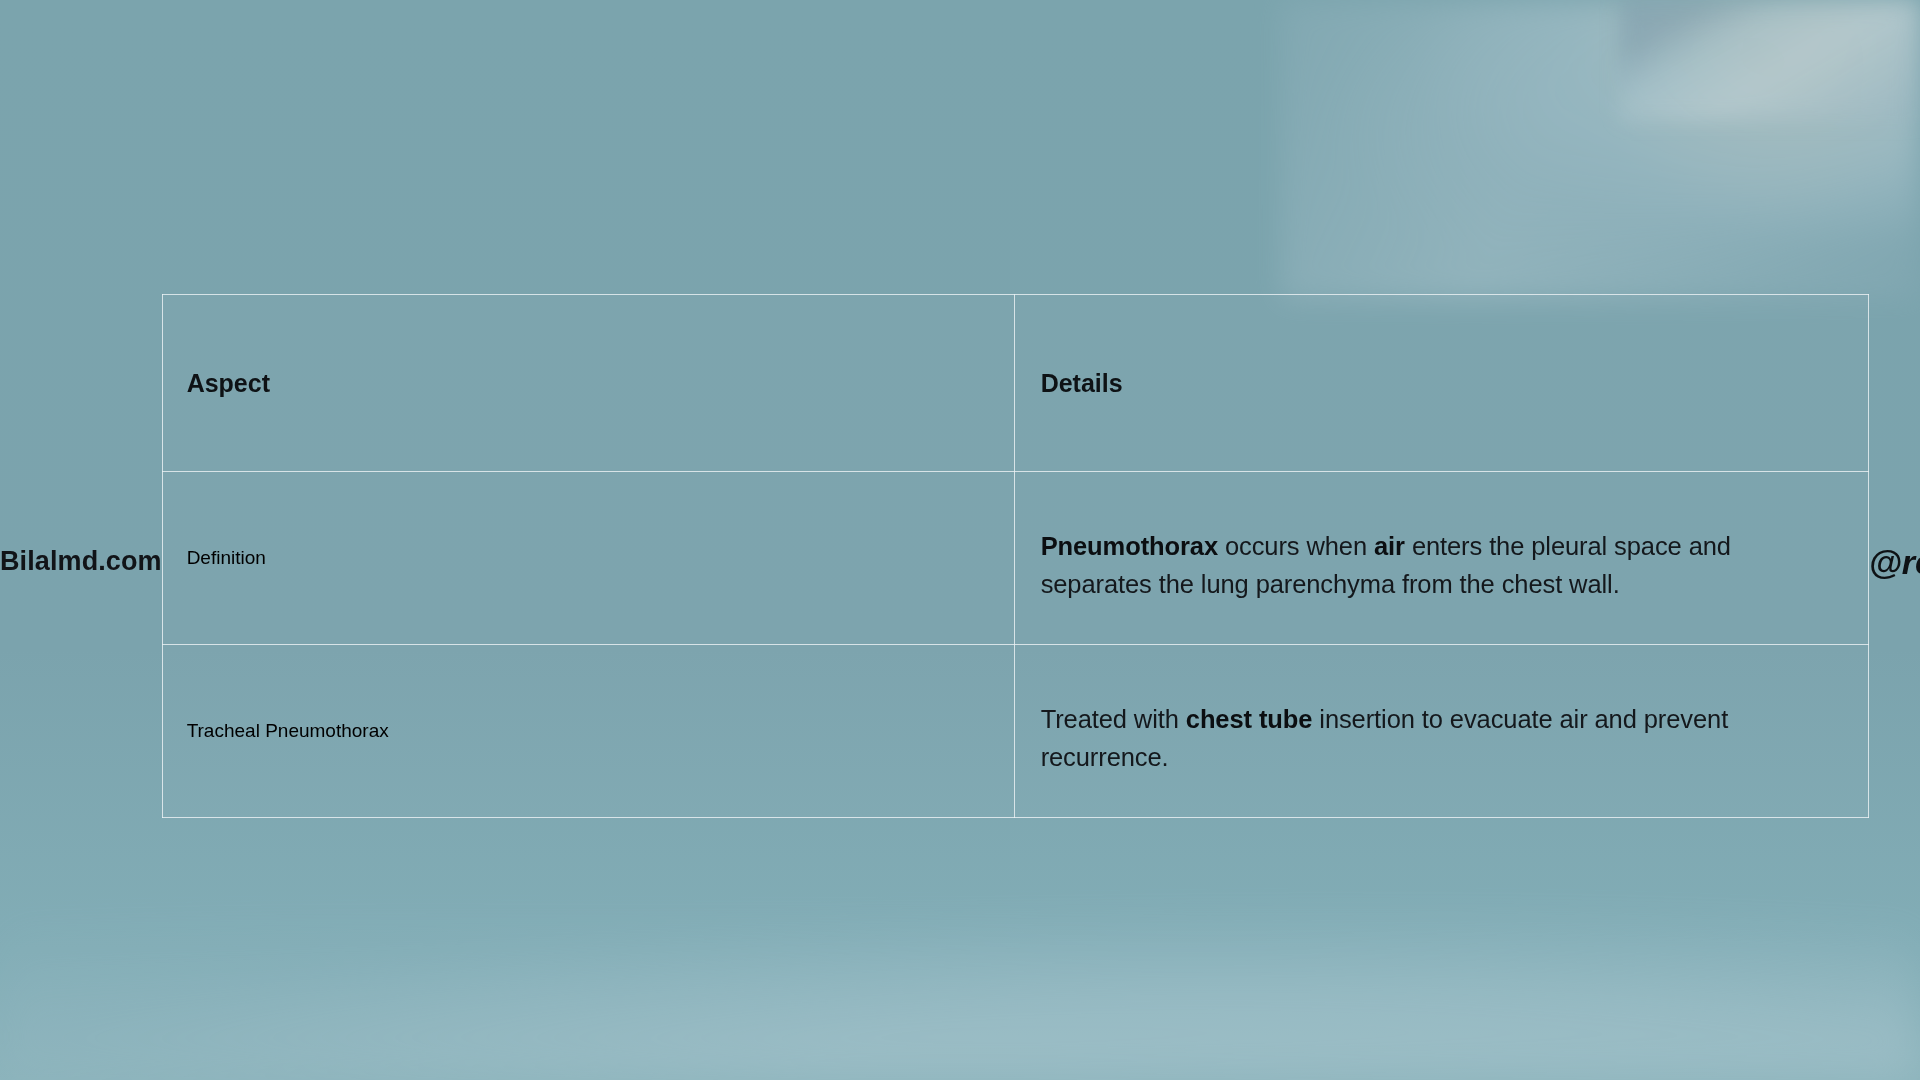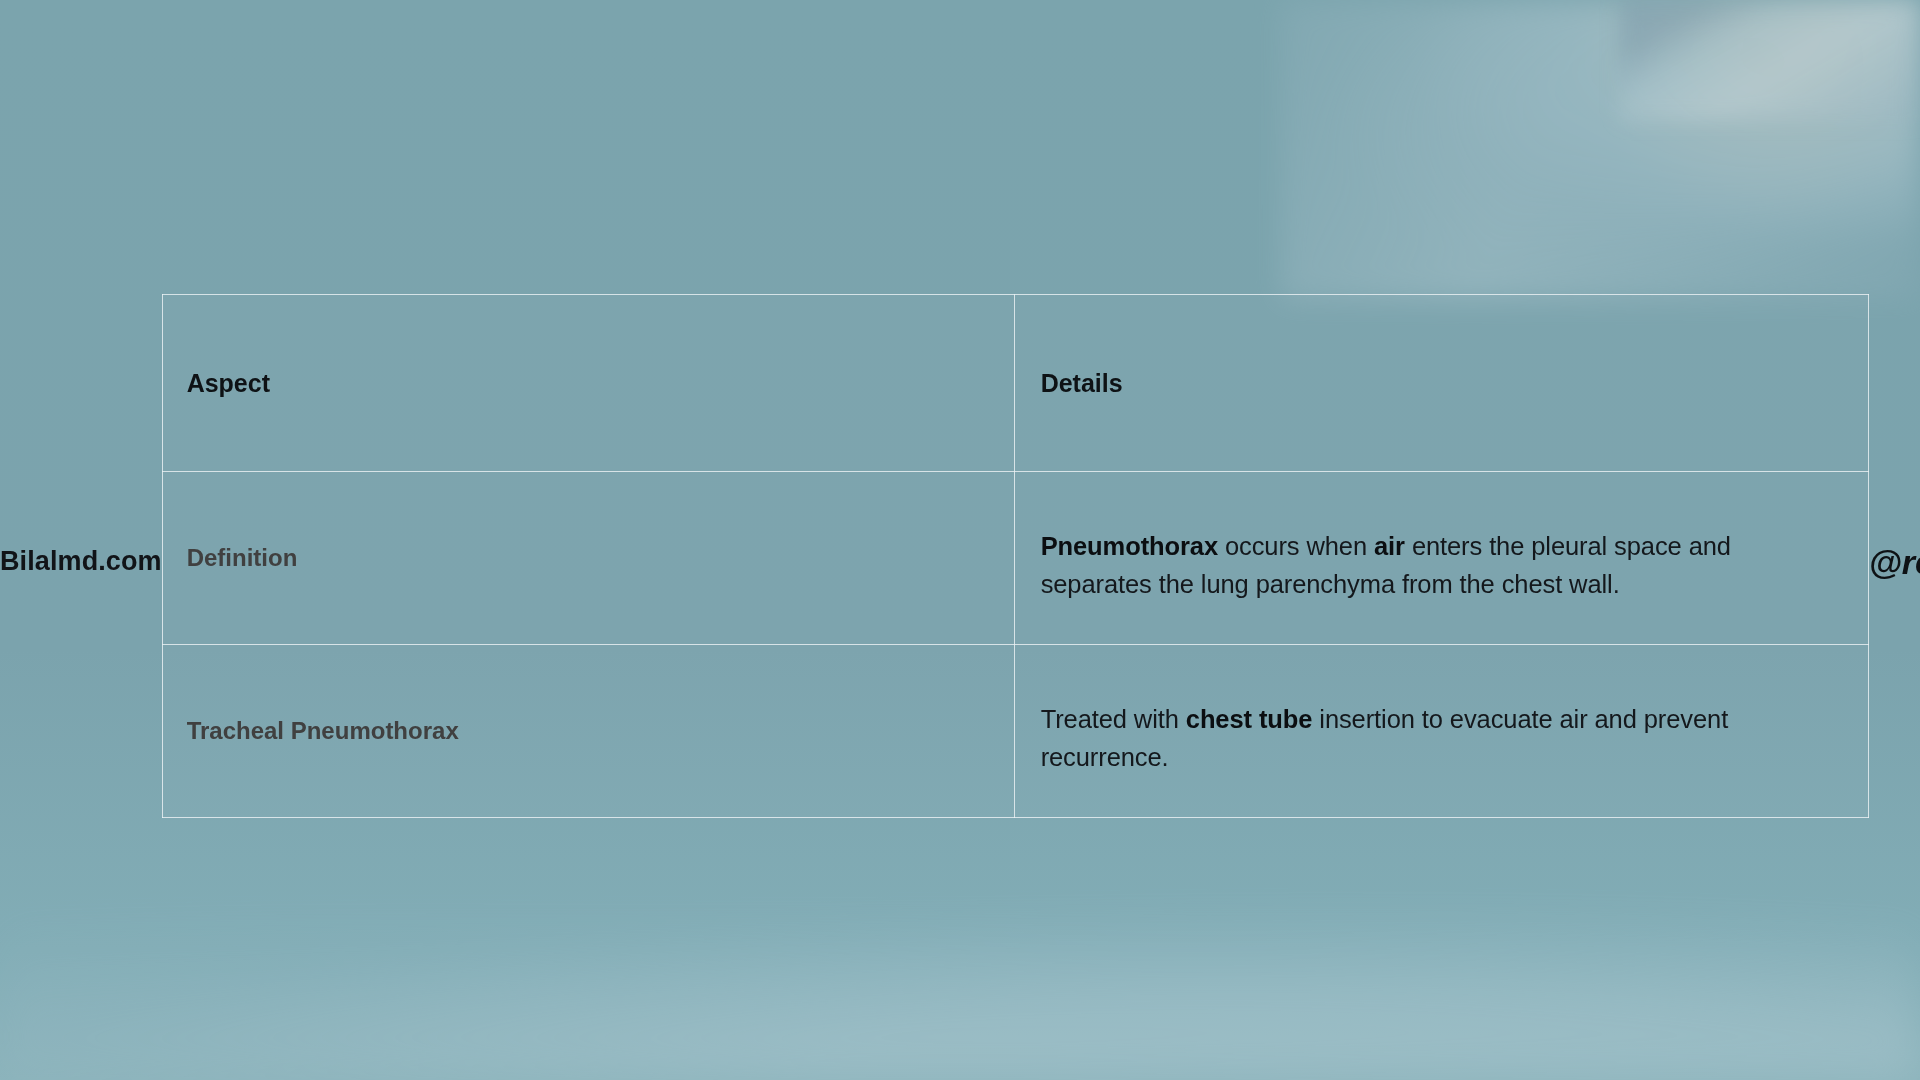--- a/index.html
+++ b/index.html
@@ -109,23 +109,23 @@
   .head-text {
     font-size: 25px;
     font-weight: 700;
     color: #0e1215;
     text-align: left;
     line-height: 1.2;
   }
 
   .body-row td { height: 172px; }
   .row-label {
-    font-size: 24px;
-    font-weight: 700;
-    color: #404040;
+    font-size: 19px;
+    font-weight: 400;
+    color: #000000;
     line-height: 1.25;
   }
   .row-details {
     font-size: 25.5px;
     font-weight: 400;
     color: #14181c;
     line-height: 1.50;
     letter-spacing: -0.1px;
     margin-top: 14px;
   }

